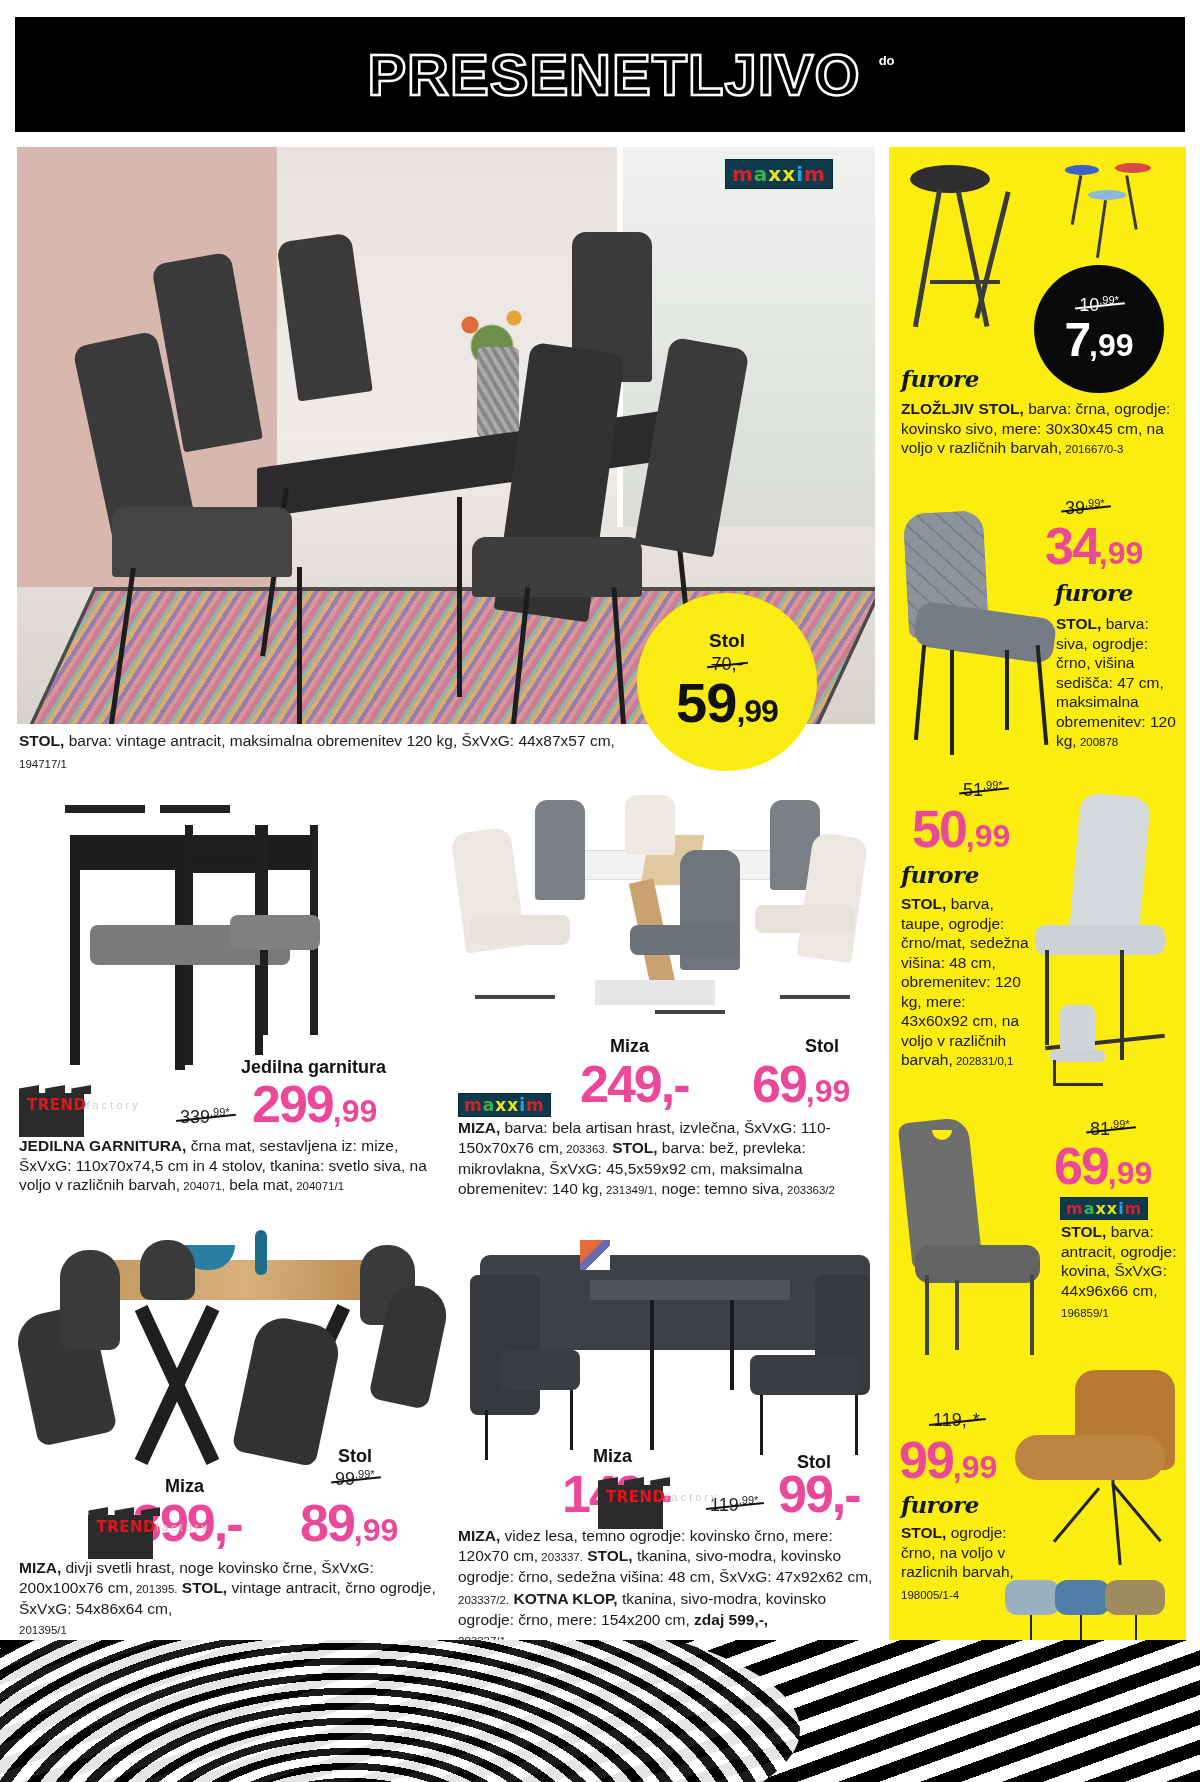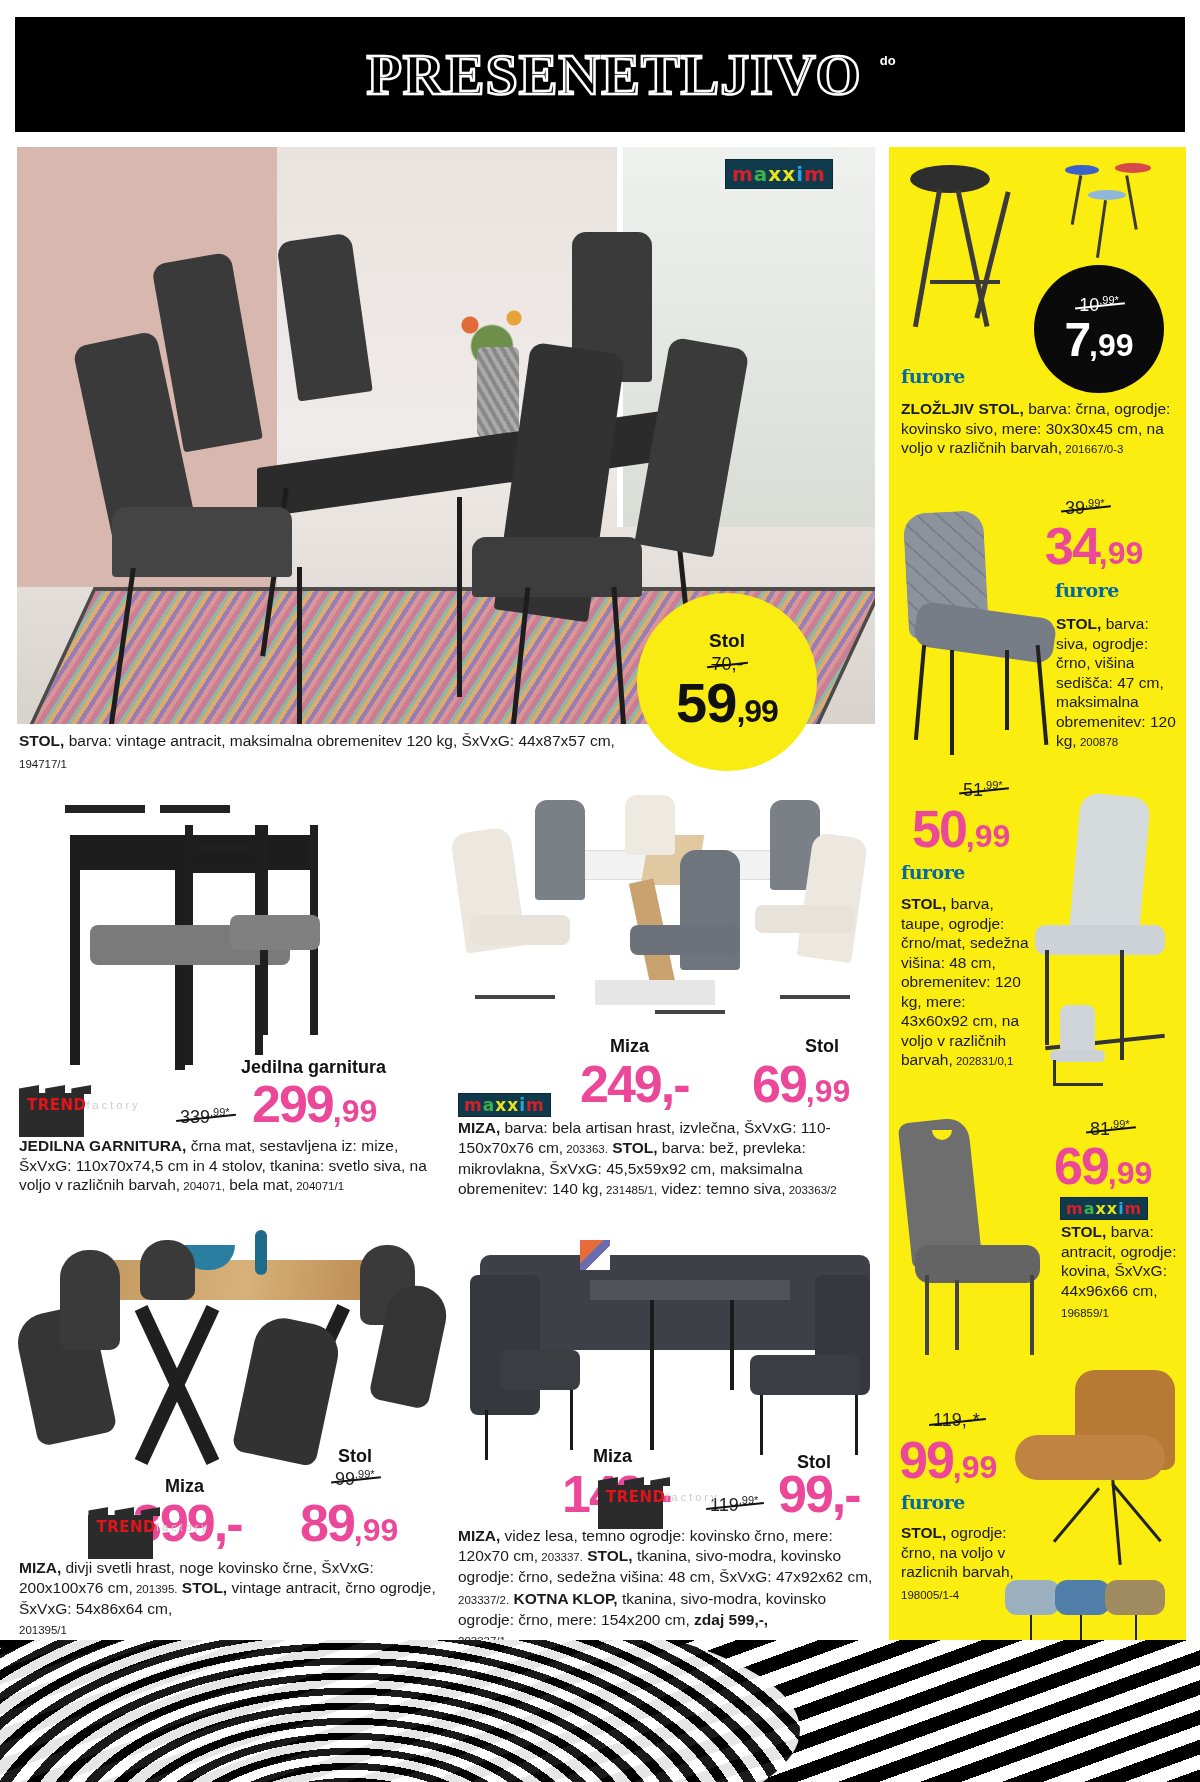--- a/index.html
+++ b/index.html
@@ -1,20 +1,20 @@
 <!DOCTYPE html>
 <html><head>
 <meta charset="utf-8">
 <style>
   * { box-sizing: border-box; margin: 0; padding: 0; }
   body { width: 1200px; height: 1782px; background: #ffffff; font-family: "Liberation Sans", "DejaVu Sans", sans-serif; color: #111; position: relative; overflow: hidden; }
 
   
   .banner { position: absolute; left: 15px; top: 17px; width: 1170px; height: 115px; background: #000; display: flex; align-items: center; justify-content: center; gap: 18px; }
-  .banner .outline { font-family: Liberation Serif, serif; font-weight: bold; font-size: 58px; color: #000; -webkit-text-stroke: 2.5px #fff; letter-spacing: 1px; margin-left: 48px; }
+  .banner .outline { font-family: Liberation Sans, sans-serif; font-weight: bold; font-size: 58px; color: #000; -webkit-text-stroke: 2.5px #fff; letter-spacing: 1px; margin-left: 48px; }
   .banner .solid { font-family: "DejaVu Sans", sans-serif; font-weight: bold; font-size: 58px; color: #fff; }
   .banner .do { font-size: 13px; color: #fff; font-weight: bold; align-self: flex-start; margin-top: 36px; margin-right: -14px; }
   .banner .pct { font-family: "DejaVu Sans", sans-serif; font-weight: bold; font-size: 60px; color: #fff; }
 
   
   .hero { position: absolute; left: 17px; top: 147px; width: 858px; height: 577px; overflow: hidden; background: linear-gradient(180deg, #e9e3df 0%, #efebe8 50%, #d8d2cc 100%); }
   .hero .wall-pink { position: absolute; left: 0; top: 0; width: 260px; height: 440px; background: #d8b7af; }
   .hero .window { position: absolute; left: 600px; top: 0; width: 258px; height: 380px; background: linear-gradient(180deg,#eef1ee 0%,#d9ddd6 100%); border-left: 6px solid #fff; }
   .hero .rug { position: absolute; left: 30px; top: 440px; width: 790px; height: 200px; background: repeating-linear-gradient(100deg,#c76f8b 0 6px,#7fb3a0 6px 10px,#e0a35a 10px 15px,#8b6fb0 15px 20px,#d98b8b 20px 25px); transform: skewX(-25deg); opacity: .85; border: 4px solid #333; }
   .hero .table { position: absolute; left: 240px; top: 290px; width: 440px; height: 50px; background: #2b2b2b; transform: skewY(-8deg); border-radius: 2px; }
@@ -34,21 +34,21 @@
   .price-circle .new { font-weight: bold; font-size: 56px; line-height: 1; letter-spacing: -1px; }
   .price-circle .new small { font-size: 32px; }
 
   .desc { position: absolute; font-size: 15.5px; line-height: 19.5px; color: #1a1a1a; }
   .desc b { font-weight: bold; }
   .desc .code { font-size: 11.5px; text-align: right; }
 
   
   .yellow-col { position: absolute; left: 889px; top: 147px; width: 297px; height: 1529px; background: #fbed0f; }
 
-  .furore { font-family: "DejaVu Serif", serif; font-weight: bold; color: #0369a1; font-size: 19px; letter-spacing: -0.5px; }
+  .furore { font-family: "DejaVu Serif", serif; font-weight: bold; font-style: italic; color: #0f172a; font-size: 23px; letter-spacing: -0.5px; }
   .stroke { position: relative; display: inline-block; }
   .stroke::after { content: ""; position: absolute; left: -4px; right: -6px; top: 52%; height: 2px; background: #111; transform: rotate(-6deg); }
   .old-price { font-size: 18px; color: #222; }
   .old-price sup { font-size: 11px; }
   .big-price { font-weight: bold; font-size: 52px; letter-spacing: -2px; line-height: 1; color: #ec4899; }
   .big-price small { font-size: 32px; letter-spacing: 0; }
   .lbl-small { font-weight: bold; font-size: 18px; }
 
   
   .black-circle { position: absolute; left: 1034px; top: 265px; width: 130px; height: 128px; border-radius: 50%; background: #0a0a0a; color: #fff; display: flex; flex-direction: column; align-items: center; justify-content: center; }
@@ -296,21 +296,21 @@
 <div class="abs big-price" style="left:752px;top:1058px"><span>69</span><small>,99</small></div>
 <div class="abs logo-maxxim" style="left:458px;top:1093px;font-size:17px;padding:1px 5px">
   <span class="r">m</span>
     <span class="g">a</span>
     <span class="y">x</span>
     <span class="y">x</span>
     <span class="b">i</span>
     <span class="r">m</span>
 </div>
 <div class="desc" style="left:458px;top:1118px;width:410px;">
-  <b>MIZA,</b><span> barva: bela artisan hrast, izvlečna, ŠxVxG: 110-150x70x76 cm,</span><span class="code"> 203363.</span><b> STOL,</b><span> barva: bež, prevleka: mikrovlakna, ŠxVxG: 45,5x59x92 cm, maksimalna obremenitev: 140 kg,</span><span class="code"> 231485/1,</span><span> videz: temno siva,</span><span class="code"> 203363/2</span>
+  <b>MIZA,</b><span> barva: bela artisan hrast, izvlečna, ŠxVxG: 110-150x70x76 cm,</span><span class="code"> 203363.</span><b> STOL,</b><span> barva: bež, prevleka: mikrovlakna, ŠxVxG: 45,5x59x92 cm, maksimalna obremenitev: 140 kg,</span><span class="code"> 231349/1,</span><span> noge: temno siva,</span><span class="code"> 203363/2</span>
 </div>
 
 
 <div class="img" style="left:20px;top:1230px;width:440px;height:240px">
   <div style="position:absolute;left:80px;top:30px;width:290px;height:40px;background:linear-gradient(90deg,#c49a62,#d8b07a,#b9884e);border-radius:6px;transform:skewX(-8deg)"></div>
   <div class="bar" style="left:150px;top:70px;width:14px;height:170px;background:#1f1f1f;transform:rotate(25deg)"></div>
   <div class="bar" style="left:150px;top:70px;width:14px;height:170px;background:#1f1f1f;transform:rotate(-25deg)"></div>
   <div class="bar" style="left:285px;top:70px;width:14px;height:150px;background:#1f1f1f;transform:rotate(25deg)"></div>
   <div style="position:absolute;left:160px;top:15px;width:55px;height:25px;background:#2a7fa0;border-radius:0 0 28px 28px"></div>
   <div style="position:absolute;left:235px;top:0;width:12px;height:45px;background:#1f6c8a;border-radius:6px"></div>

